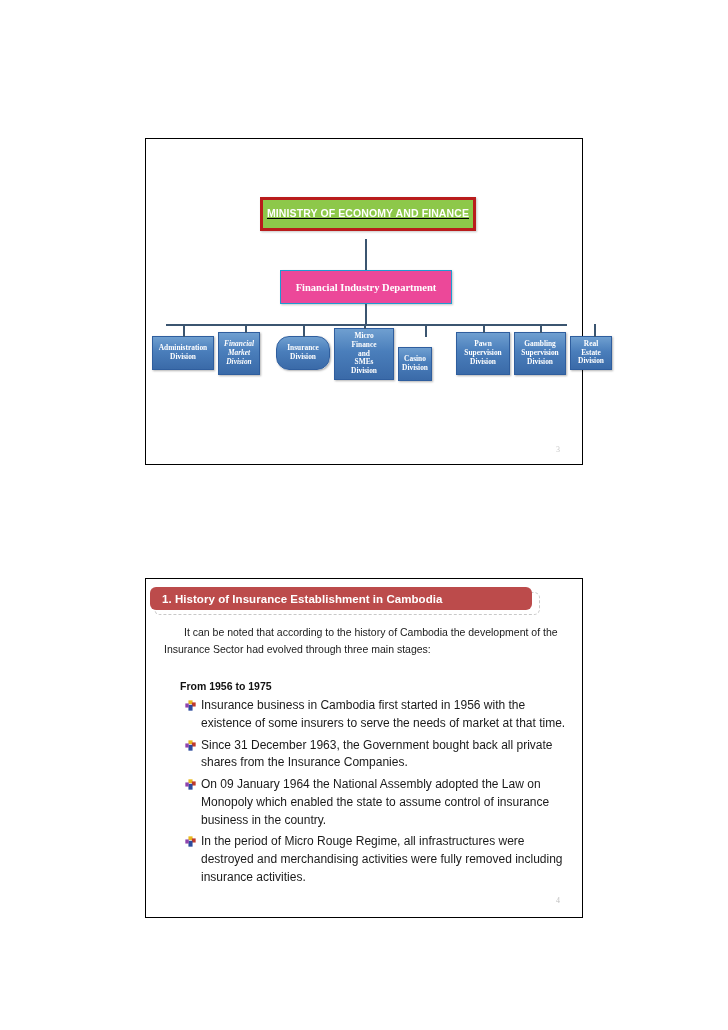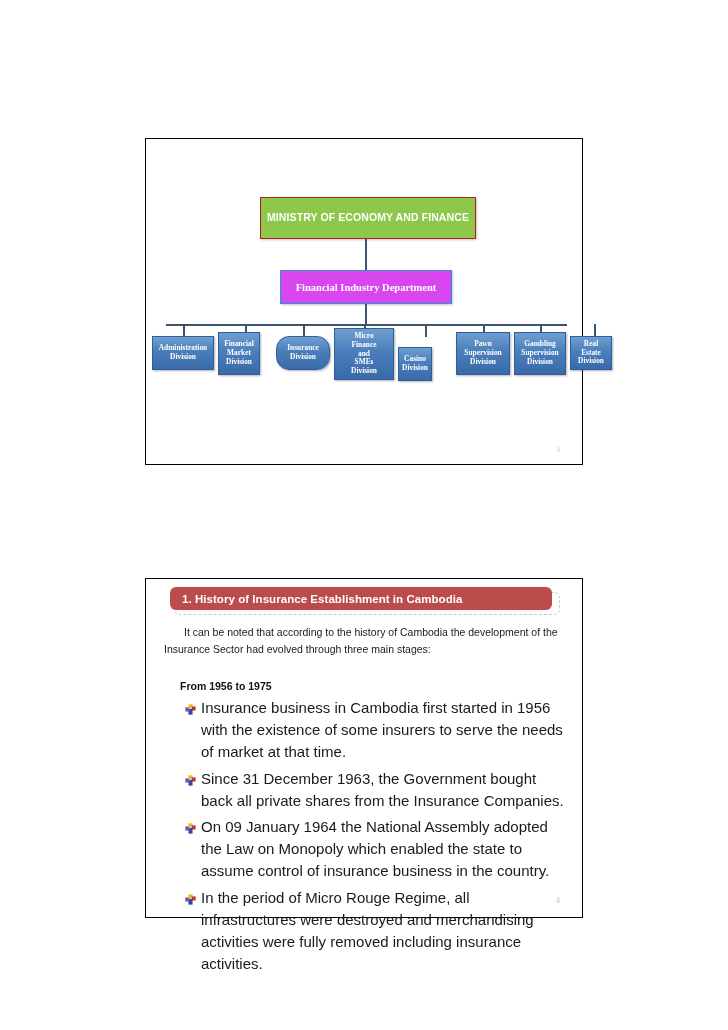--- a/index.html
+++ b/index.html
@@ -33,45 +33,46 @@
     color: #c9c9c9;
     font-family: "Liberation Serif", serif;
   }
 
   
   .org-root {
     position: absolute;
     left: 114px;
     top: 58px;
     width: 216px;
-    height: 42px;
+    height: 34px;
     background: #8DC84A;
-    border: 1px solid #b91c1c;
+    border: 3px solid #b91c1c;
     display: flex;
     align-items: center;
     justify-content: center;
     box-sizing: border-box;
     box-shadow: 1px 1px 2px rgba(0,0,0,0.22);
+    text-decoration: underline;
   }
   .org-root-label {
     color: #ffffff;
     font-size: 10.5px;
     font-weight: bold;
     letter-spacing: .1px;
     text-align: center;
     line-height: 1.1;
   }
 
   .org-dept {
     position: absolute;
     left: 134px;
     top: 131px;
     width: 172px;
     height: 34px;
-    background: #d946ef;
+    background: #ec4899;
     border: 1px solid #1f9bd0;
     display: flex;
     align-items: center;
     justify-content: center;
     box-sizing: border-box;
     box-shadow: 1px 1px 2px rgba(0,0,0,0.22);
   }
   .org-dept-label {
     color: #ffffff;
     font-size: 10.5px;
@@ -122,21 +123,21 @@
     font-family: "Liberation Serif", serif;
     font-size: 7.4px;
     font-weight: bold;
     text-align: center;
     line-height: 1.18;
   }
 
   
   .banner {
     position: absolute;
-    left: 24px;
+    left: 4px;
     top: 8px;
     width: 386px;
     height: 23px;
   }
   .banner-shadow {
     position: absolute;
     left: 4px;
     top: 5px;
     width: 386px;
     height: 23px;
@@ -188,21 +189,21 @@
   .bullet-list {
     position: absolute;
     left: 38px;
     top: 118px;
     width: 382px;
   }
   .bullet-item {
     position: relative;
     padding-left: 17px;
     margin-bottom: 4px;
-    font-size: 15px;
+    font-size: 12px;
     color: #1a1a1a;
     line-height: 1.48;
   }
   .bullet-icon {
     position: absolute;
     left: 1px;
     top: 2px;
     width: 11px;
     height: 11px;
   }
@@ -231,21 +232,21 @@
     <span class="org-dept-label">Financial Industry Department</span>
   </div>
 
   <div class="conn" id="conn-dept-bus"></div>
   <div class="conn" id="conn-bus"></div>
 
   <div class="org-divisions" id="org-divisions">
       <div class="org-division" style="left: 6px; top: 4px; width: 62px; height: 34px;">
         <span class="org-division-label">Administration Division</span>
       </div>
-      <div class="org-division" style="left: 72px; top: 0px; width: 42px; height: 43px;">
+      <div class="org-division" style="left: 72px; top: 0px; width: 42px; height: 43px; font-style: italic;">
         <span class="org-division-label">Financial Market Division</span>
       </div>
       <div class="org-division" style="left: 130px; top: 4px; width: 54px; height: 34px; border-radius: 13px;">
         <span class="org-division-label">Insurance Division</span>
       </div>
       <div class="org-division" style="left: 188px; top: -4px; width: 60px; height: 52px;">
         <span class="org-division-label">Micro Finance and SMEs Division</span>
       </div>
       <div class="org-division" style="left: 252px; top: 15px; width: 34px; height: 34px;">
         <span class="org-division-label">Casino Division</span>

